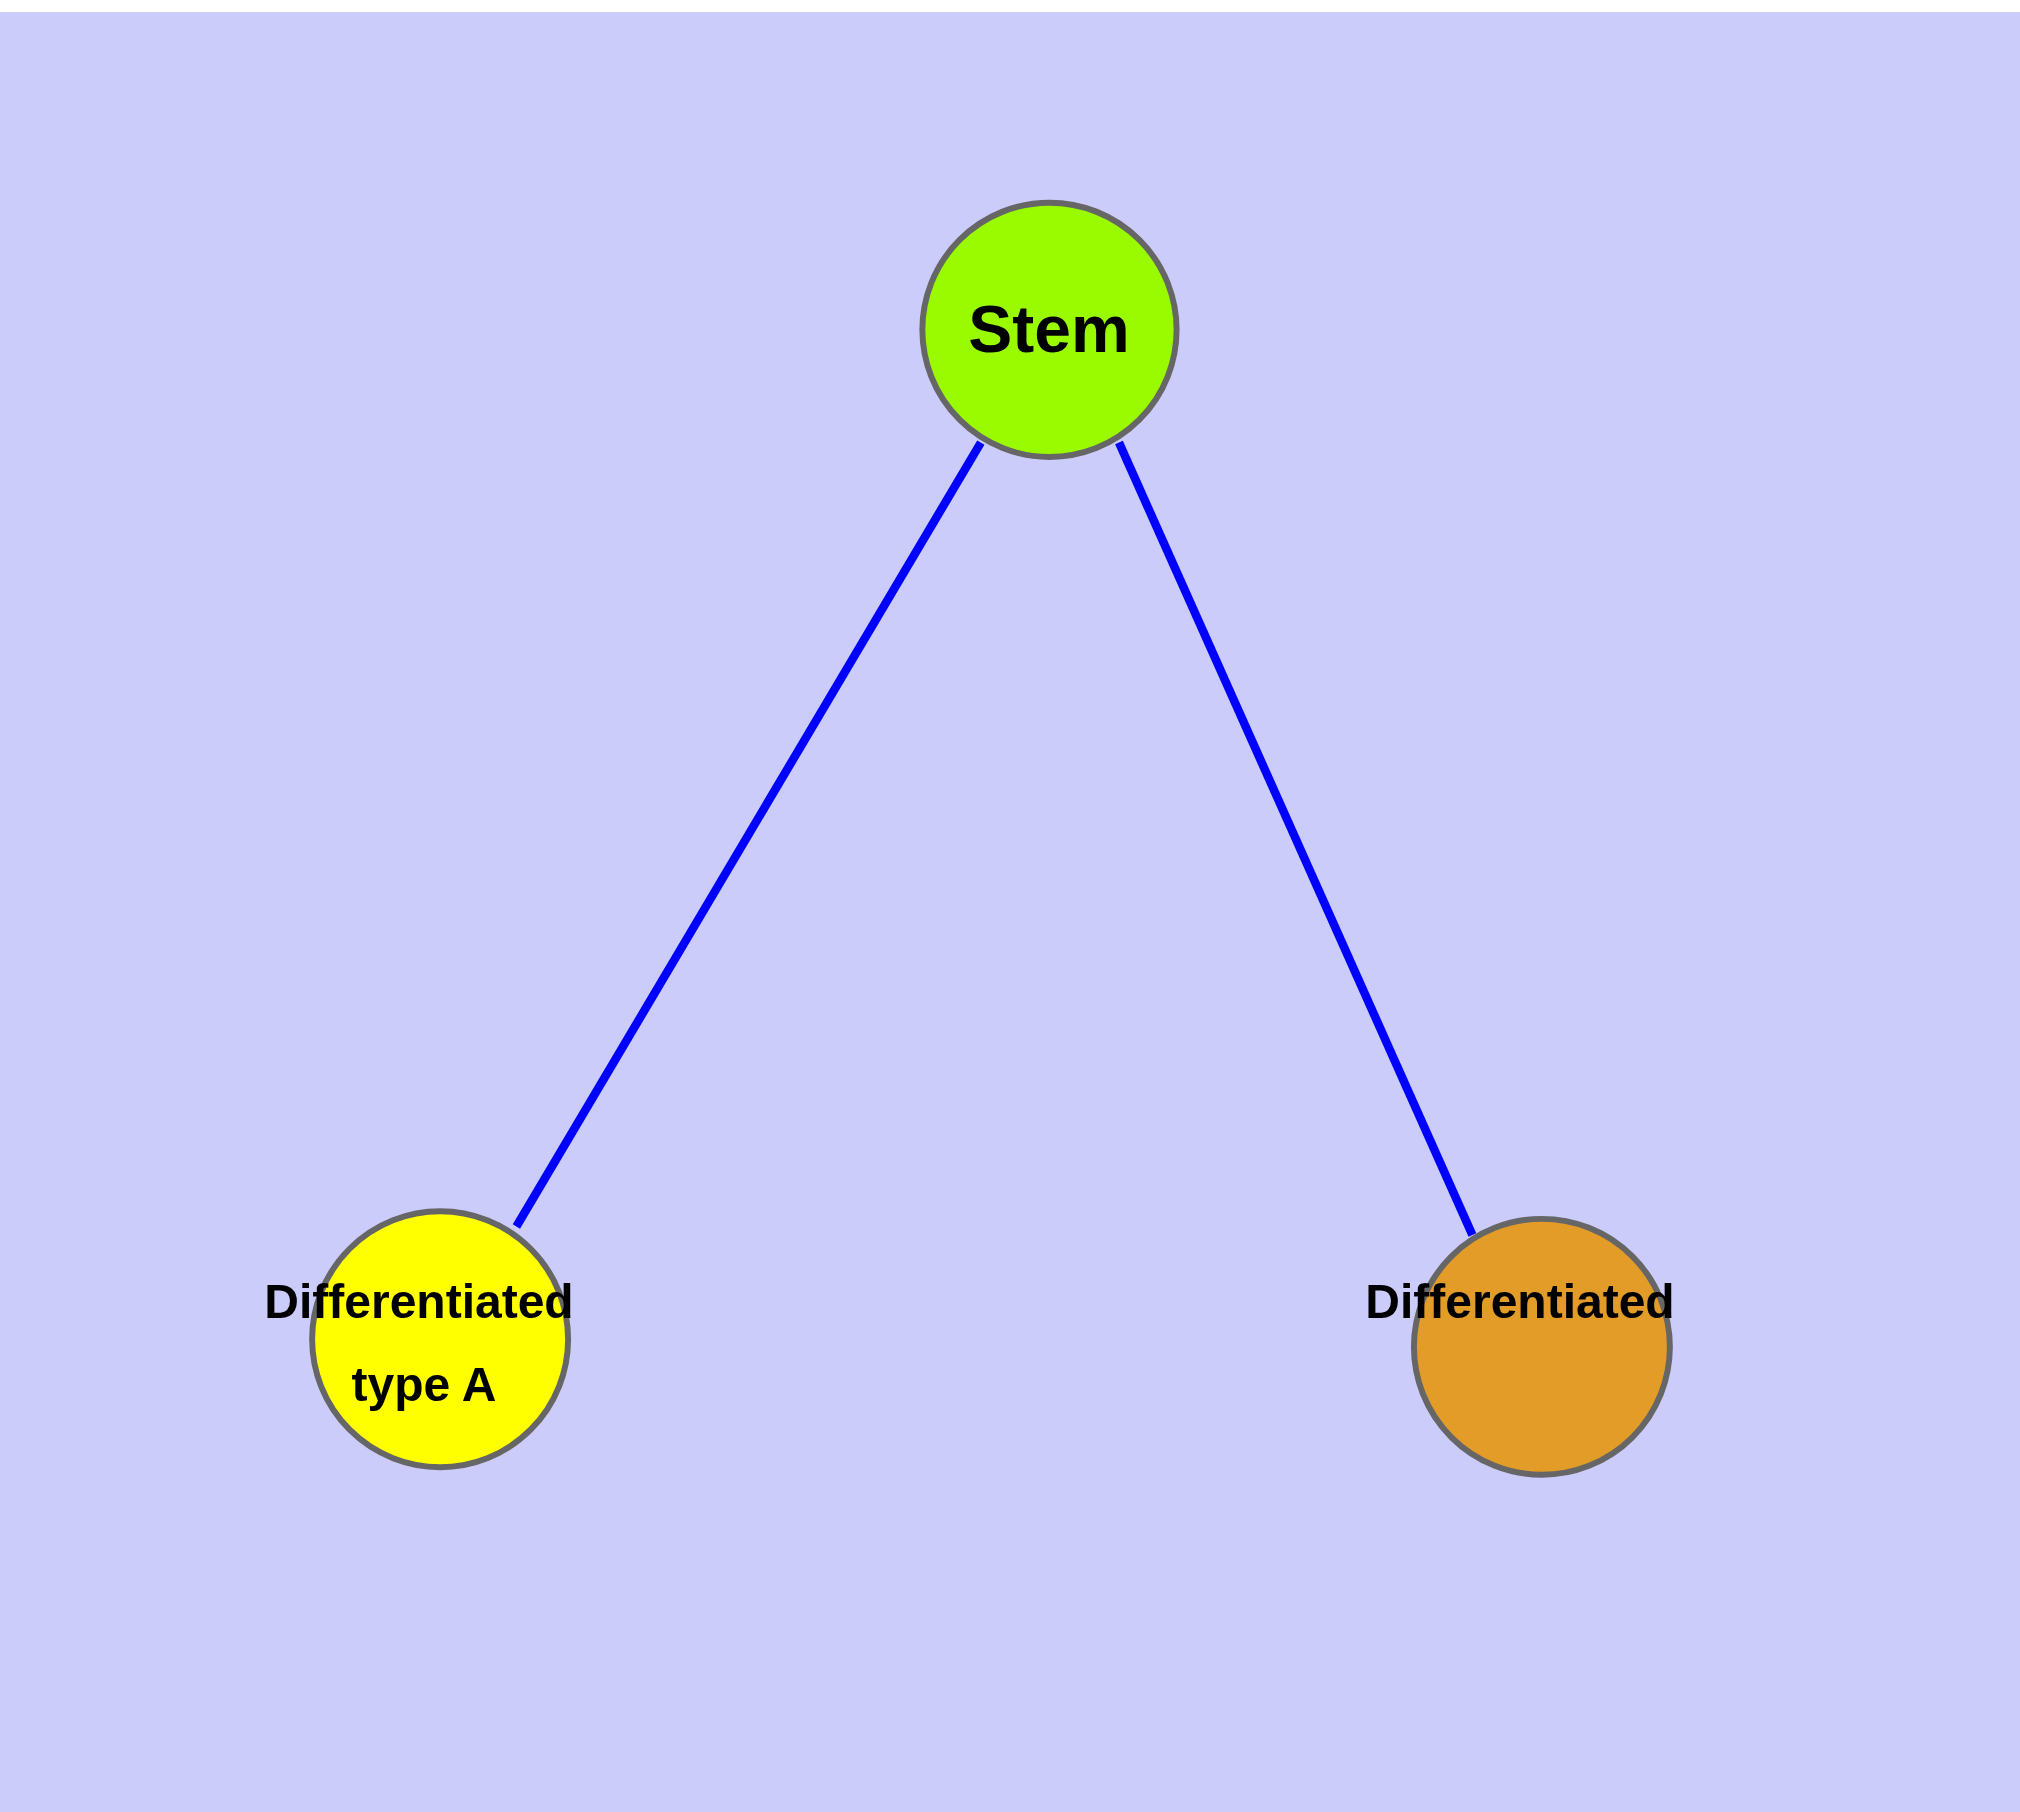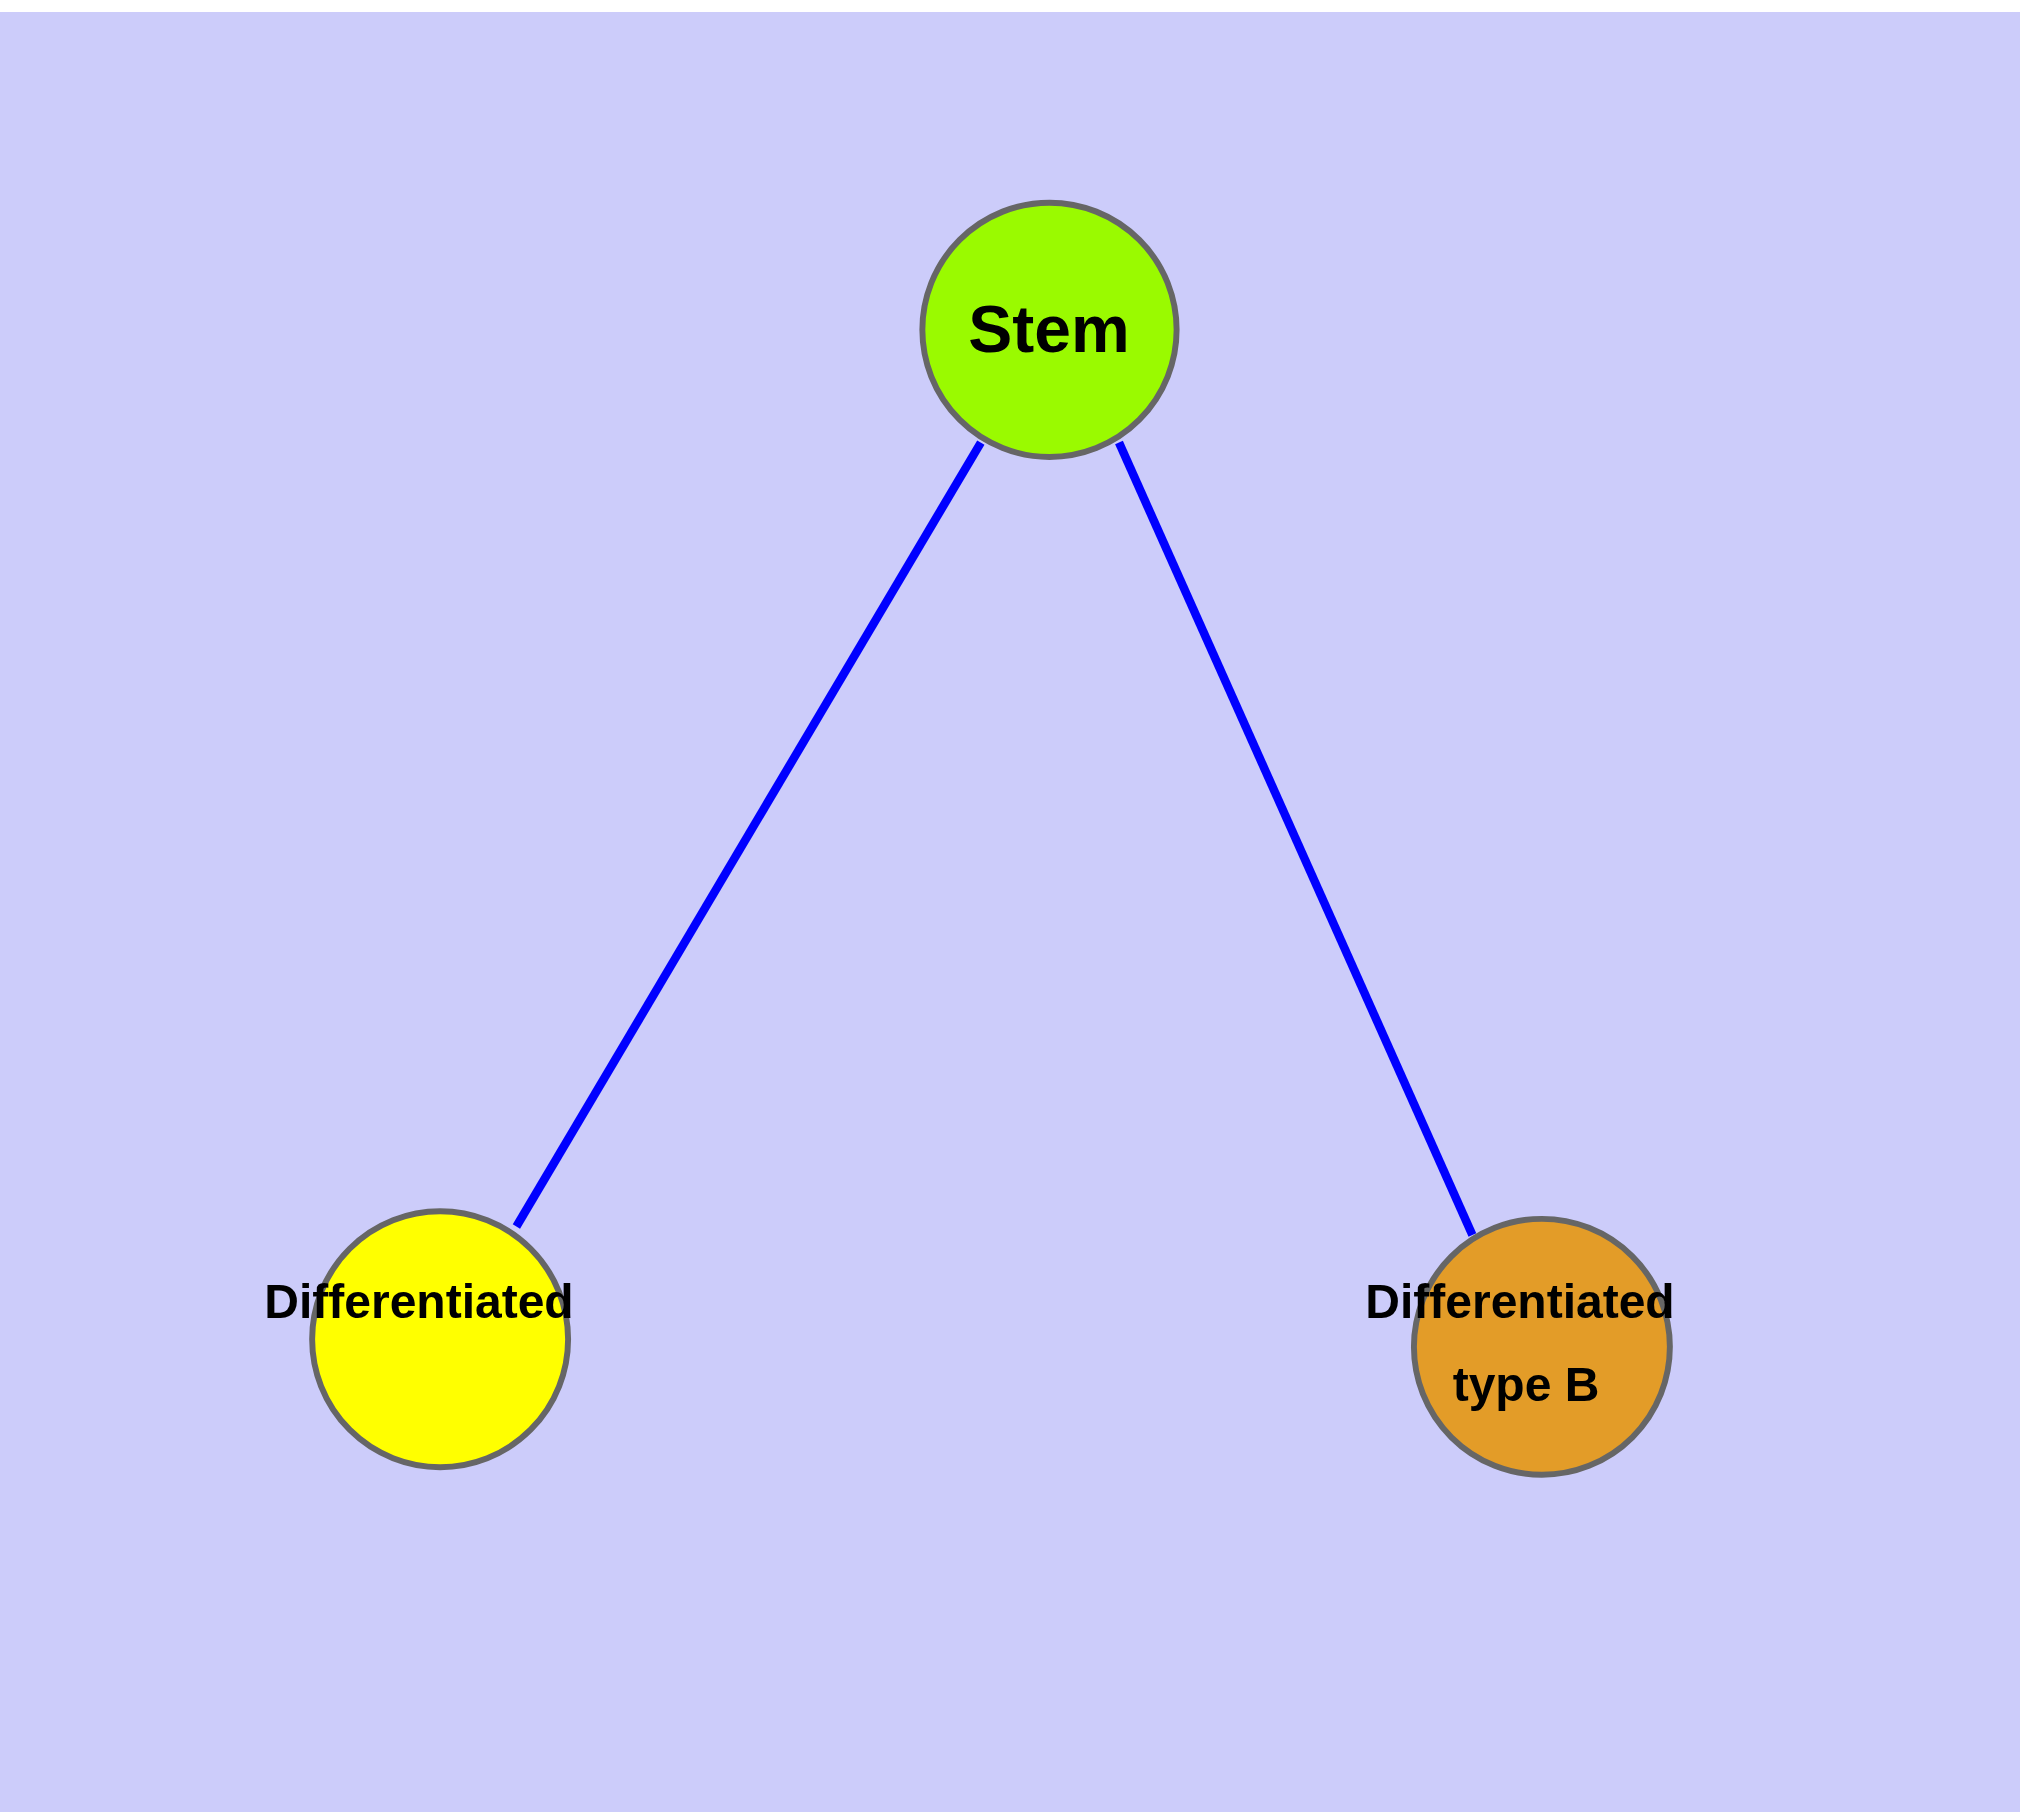--- a/index.html
+++ b/index.html
@@ -71,18 +71,18 @@
     <g>
       <circle class="node-circle" cx="1238" cy="375" r="150" fill="#9afa00"></circle>
       <circle class="node-circle" cx="519" cy="1566" r="151" fill="#ffff00"></circle>
       <circle class="node-circle" cx="1819" cy="1575" r="151" fill="#e39c28"></circle>
     </g>
   </svg>
 
   <div class="node-label label-stem" style="left:1049px; top:318px;">Stem</div>
 
   <div class="node-label label-branch" style="left:419px; top:1290px;">Differentiated</div>
+  <div class="node-label label-branch" style="left:424px; top:1373px;">type A</div>
 
   <div class="node-label label-branch" style="left:1520px; top:1290px;">Differentiated</div>
-  <div class="node-label label-branch" style="left:1526px; top:1373px;">type B</div>
 
 </div>
 
 
 </body></html>

